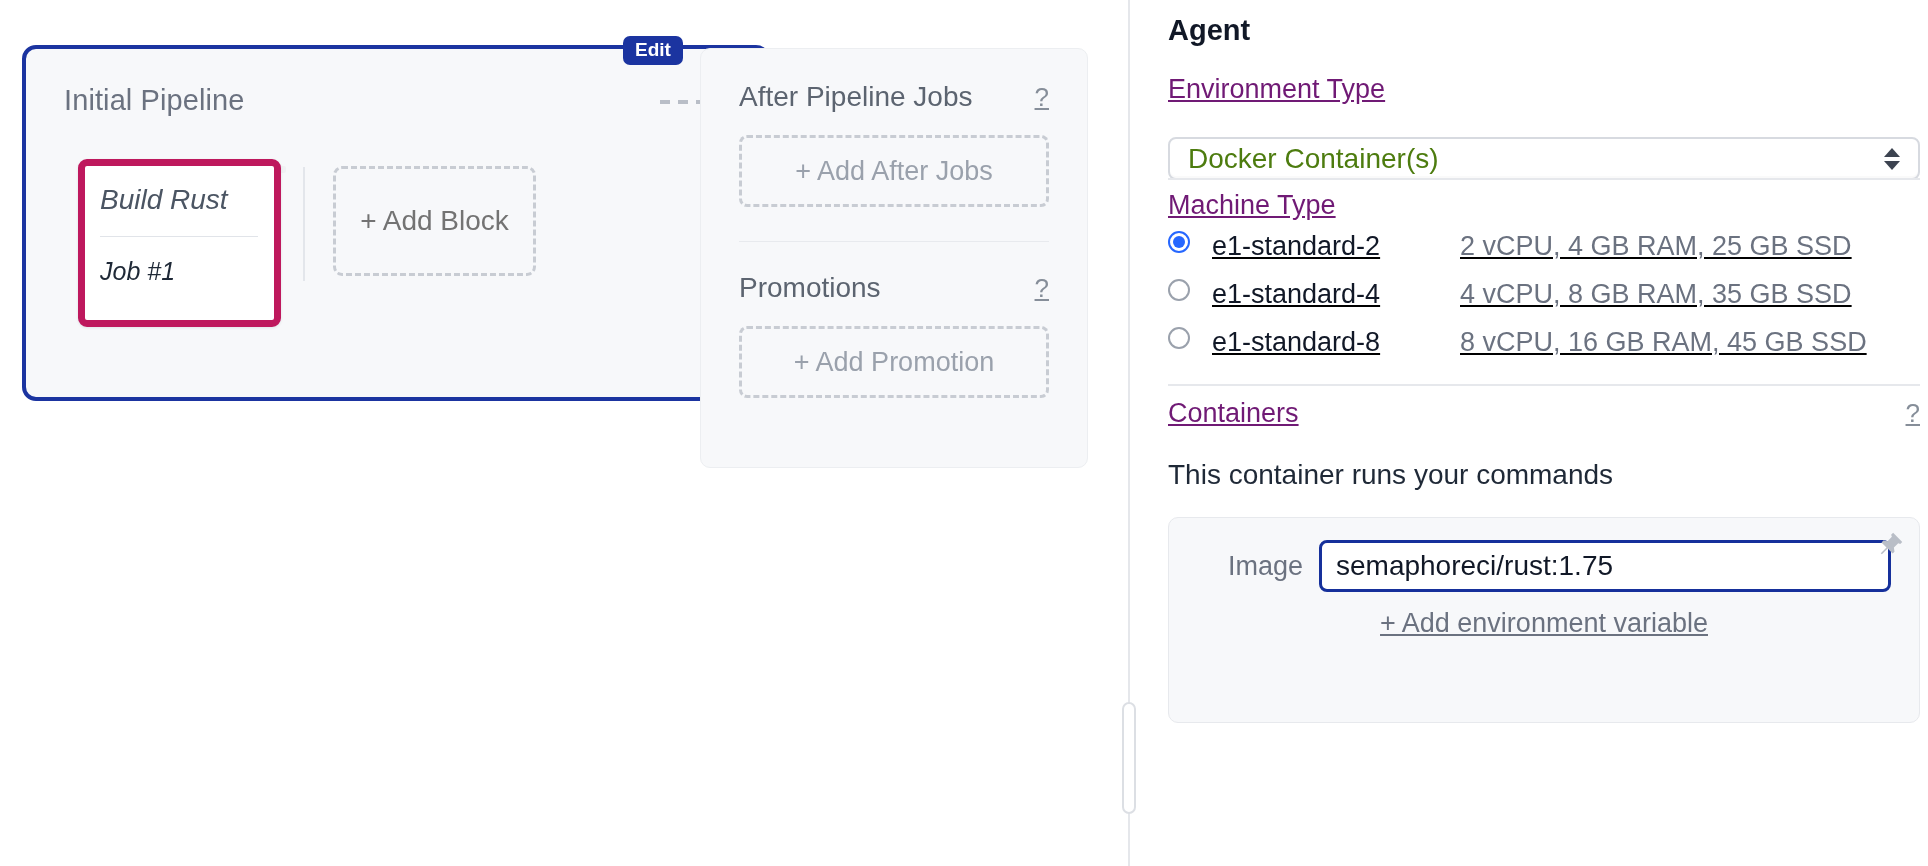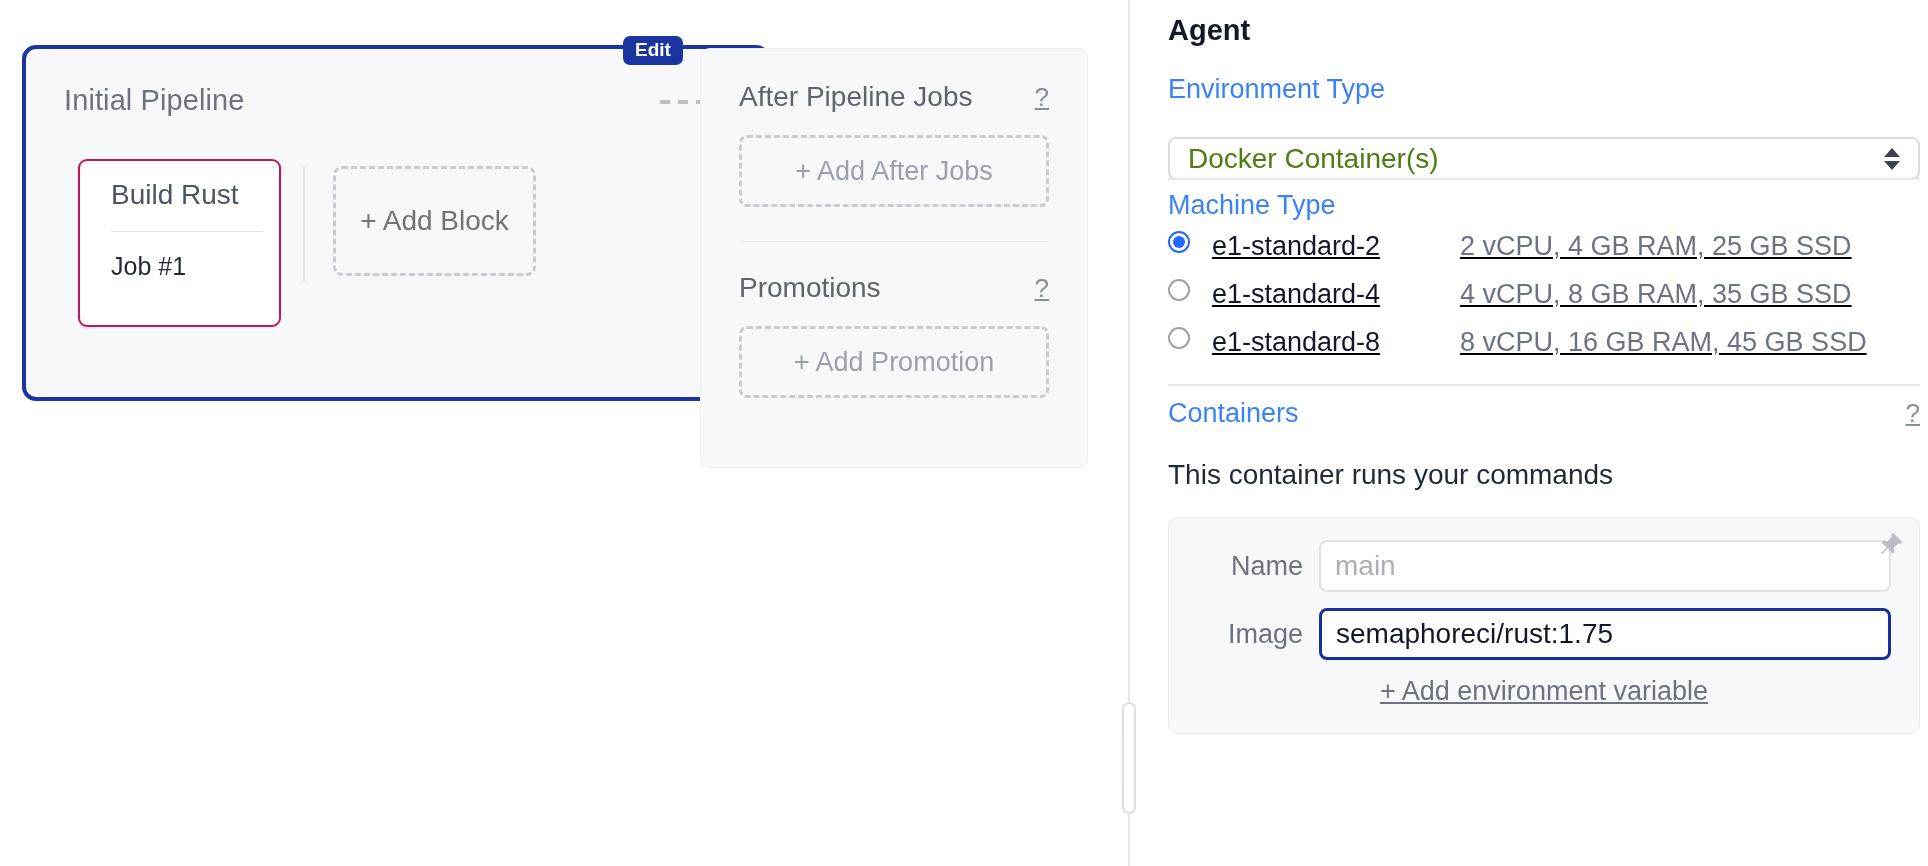--- a/index.html
+++ b/index.html
@@ -32,24 +32,25 @@
     padding: 4px 12px 6px 12px;
     border-radius: 7px;
     line-height: 1;
     z-index: 5;
   }
 
   .block-col { position: absolute; left: 52px; top: 110px; }
   .job-card {
     width: 203px; height: 168px;
     background: #fff;
-    border: 2px solid #be185d;
+    border: 7px solid #be185d;
     border-radius: 9px;
     box-shadow: 0 1px 3px rgba(16,24,40,.09);
-    padding: 18px 16px 0 31px;
+    padding: 18px 16px 0 15px;
+    font-style: italic;
   }
   .job-card .block-name { font-size: 28px; color: #4b5563; }
   .job-card .rule { height: 1px; background: #e1e4e9; margin: 20px 0 0 0; }
   .job-card .job-name { font-size: 25px; color: #1f2937; padding-top: 20px; }
 
   .col-divider {
     position: absolute; left: 277px; top: 118px;
     width: 2px; height: 114px; background: #e3e6eb;
   }
   .add-block {
@@ -114,21 +115,21 @@
     border-radius: 8px;
     background: #fff;
   }
 
   
   .config { position: absolute; left: 1160px; top: 0; width: 768px; height: 866px; padding: 0 0 0 0; }
   .agent-title {
     position: absolute; left: 8px; top: 14px;
     font-size: 29px; font-weight: 700; color: #111827;
   }
-  .field-label { font-size: 27px; color: #3b82f6; }
+  .field-label { font-size: 27px; color: #701a75; text-decoration: underline; }
 
   .env-wrap { position: absolute; left: 8px; top: 74px; width: 752px; }
   .select-box {
     margin-top: 32px;
     position: relative;
     height: 43px;
     background: #fff;
     border: 2px solid #d7dae0;
     border-radius: 8px;
     display: flex; align-items: center;
@@ -309,26 +310,20 @@
 
       <div class="containers-sub">This container runs your commands</div>
 
       <div class="container-card">
         <span class="pin-icon">
           <svg width="30" height="30" viewBox="0 0 24 24" aria-hidden="true">
             <path d="M14.5 2.2l7.3 7.3-1.6 1.6-1.6-.6-3.5 3.5.5 3.3-1.5 1.5-4-4-4.6 4.6-.9-.9 4.6-4.6-4-4 1.5-1.5 3.3.5 3.5-3.5-.6-1.6z" fill="#b9bec7"></path>
           </svg>
         </span>
 
-        <div class="crow">
-          <span class="crow-label">Name</span>
-          <span class="cinput">
-            <span class="ph">main</span>
-          </span>
-        </div>
 
         <div class="crow">
           <span class="crow-label">Image</span>
           <span class="cinput focused">
             <span class="val">semaphoreci/rust:1.75</span>
           </span>
         </div>
 
         <div class="addenv-wrap">
           <span class="addenv">+ Add environment variable</span>

